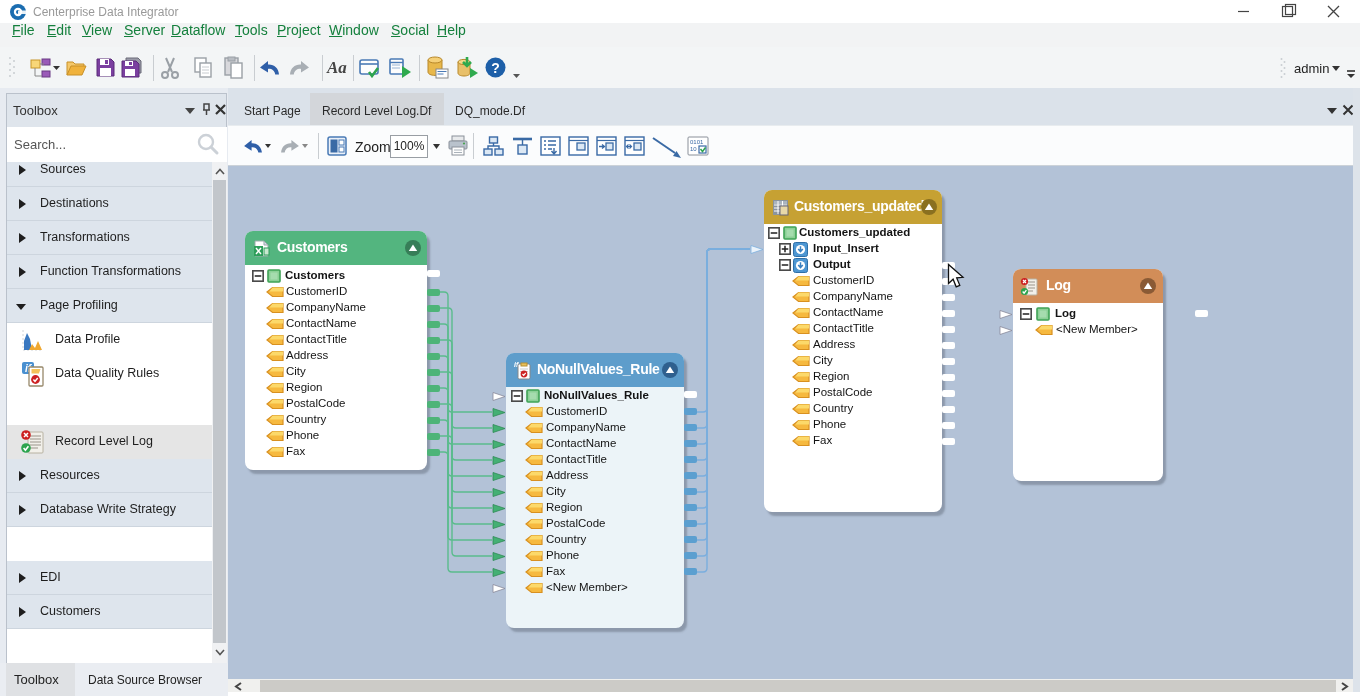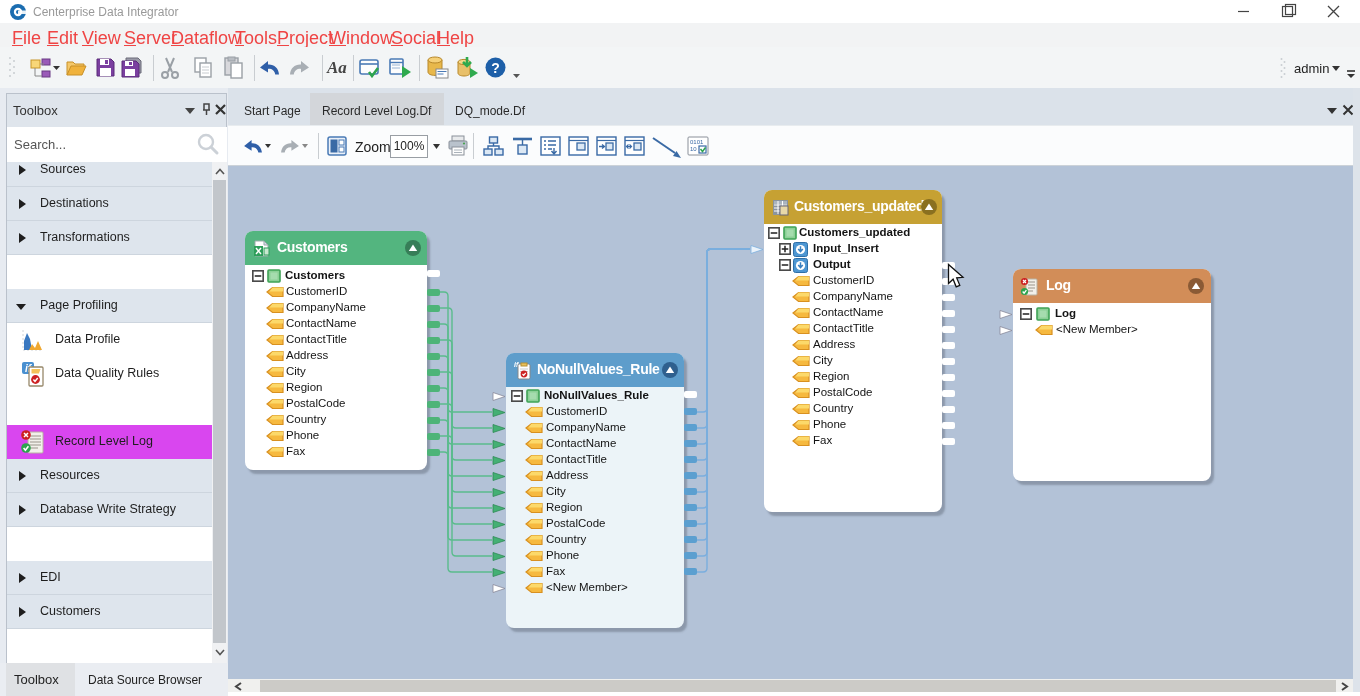--- a/index.html
+++ b/index.html
@@ -1,20 +1,20 @@
 <!DOCTYPE html>
 <html><head><meta charset="utf-8"><style>
 *{margin:0;padding:0;box-sizing:border-box}
 html,body{width:1360px;height:696px;overflow:hidden}
 body{font-family:"Liberation Sans",sans-serif;position:relative;background:#fff}
 .abs{position:absolute}
 .titlebar{left:0;top:0;width:1360px;height:23px;background:#fff}
 .apptitle{left:33px;top:5px;font-size:12px;color:#999}
 .menubar{left:0;top:23px;width:1360px;height:24px;background:#f2f3f4}
-.menu{top:28px;font-size:18px;color:#ef4444}
+.menu{top:22px;font-size:14px;color:#15803d}
 .menu u{text-decoration:underline}
 .toolbar{left:0;top:47px;width:1360px;height:41px;background:#f3f5f6}
 .tabstrip{left:0;top:88px;width:1360px;height:37px;background:#dbe2ea}
 .leftbg{left:0;top:88px;width:228px;height:608px;background:#e7ebf1}
 .tbpanel{left:6px;top:93px;width:221px;height:570px;border:1px solid #bac1cb;background:#dfe5ec}
 .doctab{font-size:12px;color:#2a2a2a;top:104px}
 .doctoolbar{left:228px;top:125px;width:1125px;height:41px;background:#fbfcfd;border-bottom:1px solid #ccd2d8;border-top:1px solid #e8ecef}
 .canvas{left:228px;top:166px;width:1125px;height:513px;background:#b3c2d7;overflow:hidden}
 .rstrip{left:1353px;top:88px;width:7px;height:608px;background:#dde3ea}
 .hscroll{left:228px;top:679px;width:1125px;height:13px;background:#f0f0ee}
@@ -324,20 +324,26 @@
         <path d="M1 0l7 5-7 5z" fill="#1e1e1e"></path>
       </svg>
       <span class="ct" style="top:0px">Sources</span>
     </div>
 <div class="cat" style="top:59px;height:34px">
       <svg class="abs" style="left:11px;top:12px" width="8" height="10">
         <path d="M1 0l7 5-7 5z" fill="#1e1e1e"></path>
       </svg>
       <span class="ct" style="top:9px">Transformations</span>
     </div>
+<div class="cat" style="top:93px;height:34px">
+      <svg class="abs" style="left:11px;top:12px" width="8" height="10">
+        <path d="M1 0l7 5-7 5z" fill="#1e1e1e"></path>
+      </svg>
+      <span class="ct" style="top:9px">Function Transformations</span>
+    </div>
 <div class="cat" style="top:127px;height:34px">
       <svg class="abs" style="left:9px;top:14px" width="10" height="8">
         <path d="M0 1h10l-5 6z" fill="#1e1e1e"></path>
       </svg>
       <span class="ct" style="top:9px">Page Profiling</span>
     </div>
 
 <div class="item" style="top:161px">
       <span class="it">Data Profile</span>
 <svg class="abs" style="left:13px;top:4px" width="27" height="27" viewBox="0 0 27 27">
@@ -350,21 +356,21 @@
       <span class="it">Data Quality Rules</span>
 <svg class="abs" style="left:13px;top:3px" width="28" height="28" viewBox="0 0 28 28">
  <rect x="2" y="2" width="12" height="12" rx="2" fill="#4a90d0"></rect>
  <text x="8" y="12" font-size="10" font-weight="bold" font-style="italic" fill="#fff" text-anchor="middle" font-family="Liberation Sans">if</text>
  <rect x="9" y="7" width="14" height="19" rx="1" fill="#fff" stroke="#97886a" stroke-width="1.3"></rect>
  <path d="M11.5 9h9l-1.6 4.5h-7.4z" fill="#f5c35a"></path>
  <circle cx="15.5" cy="19.5" r="4.4" fill="#cc2222"></circle>
  <path d="M13.4 19.5l1.6 1.9 2.7-3.4" stroke="#fff" stroke-width="1.5" fill="none"></path>
 </svg>
     </div>
-<div class="item" style="top:263px;background:#d946ef">
+<div class="item" style="top:263px;background:#e5e5e5">
       <span class="it">Record Level Log</span>
 <svg class="abs" style="left:13px;top:3px" width="28" height="28" viewBox="0 0 28 28">
  <rect x="8" y="4" width="15" height="21" rx="1" fill="#f2f0ea" stroke="#b8b2a2"></rect>
  <path d="M10 8h11M10 11h11M10 14h11M10 17h11M10 20h8" stroke="#9a948a"></path>
  <circle cx="6" cy="7" r="4.8" fill="#cc2020"></circle>
  <path d="M4 5l4 4M8 5l-4 4" stroke="#fff" stroke-width="1.5"></path>
  <circle cx="6" cy="20" r="4.8" fill="#2da44e"></circle>
  <path d="M3.6 20l1.8 2.2 3-4" stroke="#fff" stroke-width="1.6" fill="none"></path>
 </svg>
     </div>
@@ -770,21 +776,21 @@
         <span class="lbl" style="left:49px;">Phone</span>
       </div>
       <svg class="abs" style="left:28px;top:245px" width="18" height="12" viewBox="0 0 18 12">
         <path d="M1 6L6.5 1.5H17v9H6.5z" fill="#f6b93f" stroke="#d89020" stroke-width="1.2"></path>
         <path d="M6.5 1.5H17v4H3.5z" fill="#fcd96a" stroke="none"></path>
       </svg>
       <div class="trow" style="left:0;top:243px;width:100%">
         <span class="lbl" style="left:49px;">Fax</span>
       </div>
     </div>
-<div class="node" style="left:785px;top:103px;width:198px;height:212px">
+<div class="node" style="left:785px;top:103px;width:150px;height:212px">
       <div class="nh" style="background:#d28d58"></div>
       <svg class="abs" style="left:7px;top:8px" width="20" height="20" viewBox="0 0 20 20">
         <rect x="6" y="2" width="11" height="16" rx="1" fill="#f2f0ea" stroke="#b8b2a2"></rect>
         <path d="M8 5h7M8 8h7M8 11h7M8 14h5" stroke="#9a948a"></path>
         <circle cx="4.5" cy="4.5" r="3.6" fill="#cc2020"></circle>
         <path d="M3 3l3 3M6 3L3 6" stroke="#fff" stroke-width="1.2"></path>
         <circle cx="4.5" cy="14.5" r="3.6" fill="#2da44e"></circle>
         <path d="M2.7 14.5l1.4 1.7 2.3-3" stroke="#fff" stroke-width="1.3" fill="none"></path>
       </svg>
       <div class="nt" style="left:33px">Log</div>

